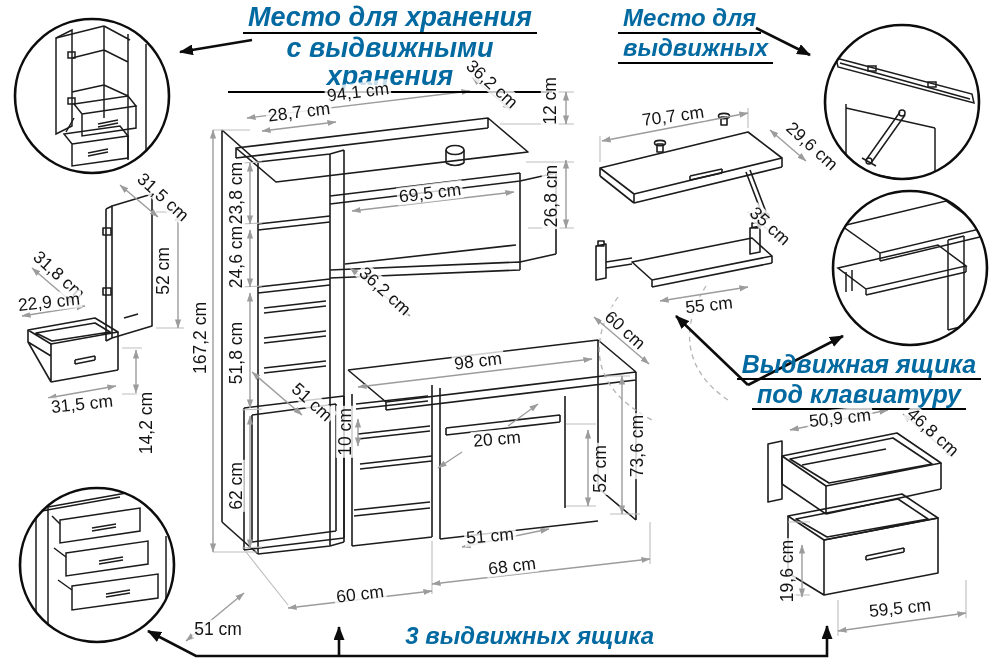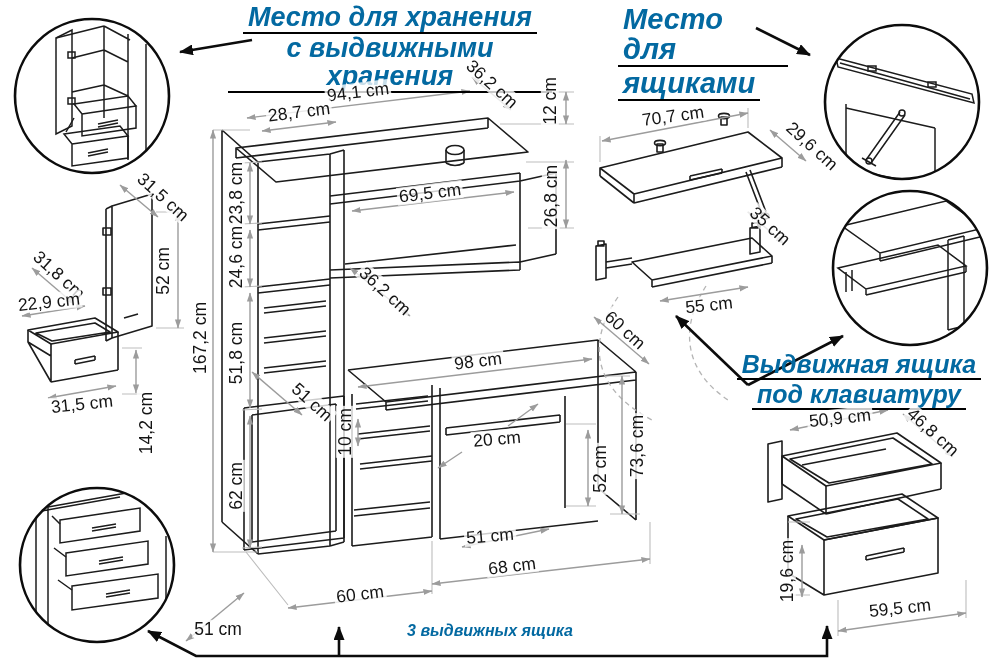--- a/index.html
+++ b/index.html
@@ -5,23 +5,23 @@
   html,body{margin:0;padding:0;background:#e8e8e8;}
   .stage{position:relative;width:1000px;height:667px;background:#fff;overflow:hidden;
          font-family:"Liberation Sans",sans-serif;margin:0 auto;}
   .stage svg{position:absolute;left:0;top:0;}
   .dim{position:absolute;transform:translate(-50%,-50%) rotate(var(--r,0deg));
        font-size:17.5px;color:#141414;white-space:nowrap;line-height:1.05;
        background:rgba(255,255,255,.78);padding:0 2px;}
   .ttl{position:absolute;font-weight:700;font-style:italic;color:#0369a1;}
   .ttl .ln{display:inline-block;border-bottom:2.6px solid #000;padding:0 5px 1px;line-height:1.04;}
   .t1{left:228px;top:2px;width:324px;text-align:center;font-size:27px;}
-  .t2{left:618px;top:4px;width:170px;text-align:left;font-size:29px;}
+  .t2{left:618px;top:4px;width:170px;text-align:left;font-size:24px;}
   .t3{left:726px;top:350px;width:266px;text-align:center;font-size:25px;}
-  .t4{left:344px;top:622px;width:292px;text-align:center;font-size:16px;}
+  .t4{left:362px;top:622px;width:292px;text-align:right;font-size:24px;}
   .t4 .ln{border-bottom:none;padding:0;}
 </style>
 </head>
 <body>
 
 <div class="stage">
 
 <svg width="1000" height="667" viewBox="0 0 1000 667">
   <defs>
     <marker id="ag" markerWidth="10" markerHeight="9" refX="8.6" refY="4.5" orient="auto-start-reverse" markerUnits="userSpaceOnUse">
@@ -215,21 +215,21 @@
     <path marker-end="url(#ab)" d="M339,656 L339,627"></path>
   </g>
 </svg>
 
   <div class="ttl t1">
     <span class="ln">Место для хранения</span><br>
     <span class="ln">с выдвижными хранения</span>
   </div>
   <div class="ttl t2">
     <span class="ln">Место для</span><br>
-    <span class="ln">ящиками</span>
+    <span class="ln">выдвижных</span>
   </div>
   <div class="ttl t3">
     <span class="ln">Выдвижная ящика</span><br>
     <span class="ln">под клавиатуру</span>
   </div>
   <div class="ttl t4">
     <span class="ln">3 выдвижных ящика</span>
   </div>
 
   <div class="dim" style="left:358px;top:92px;--r:-7deg">94,1 cm</div>

